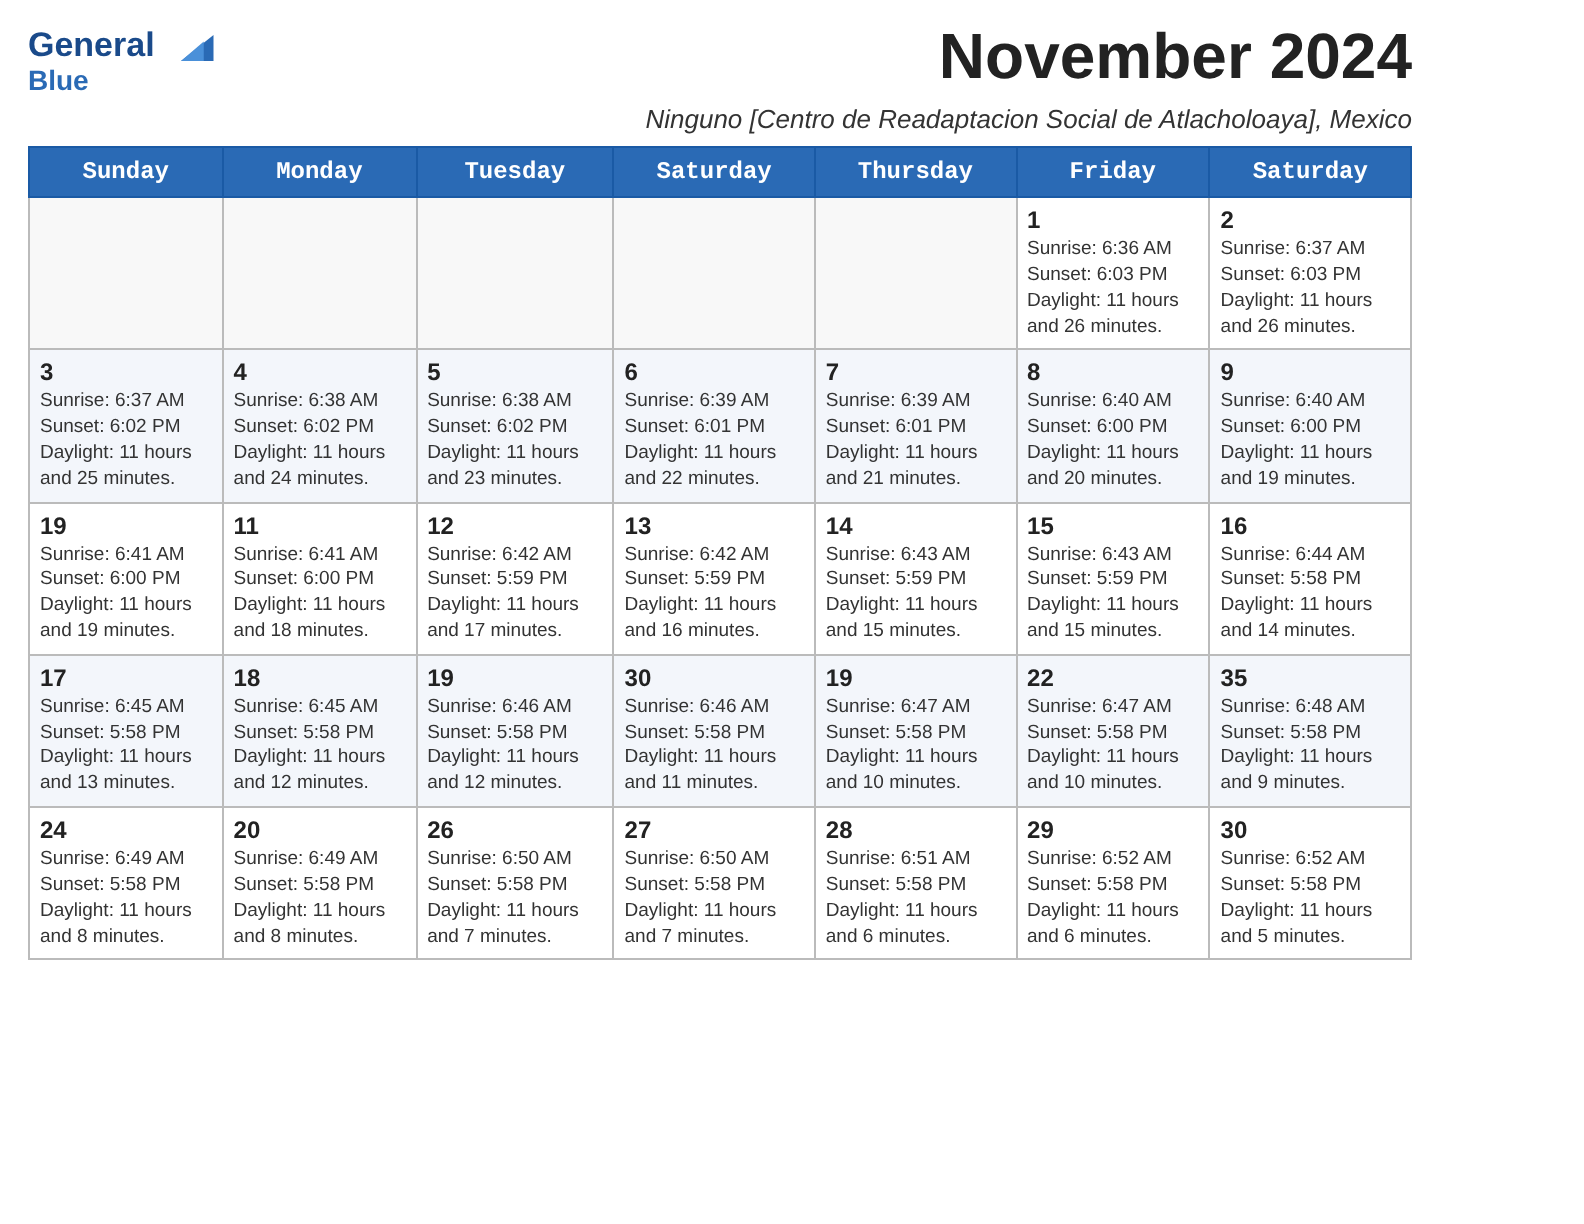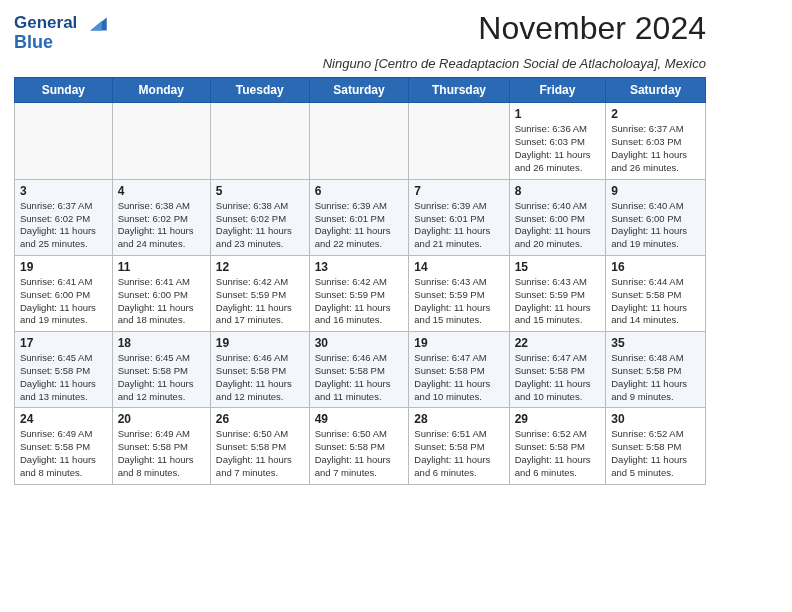--- a/index.html
+++ b/index.html
@@ -26,21 +26,21 @@
       align-items: center;
       margin-top: 4px;
     }
     .logo-icon {
       width: 28px;
       height: 28px;
       margin-left: 2px;
     }
     .month-title {
       font-size: 32px;
-      font-weight: normal;
+      font-weight: bold;
       color: #222;
       text-align: right;
       flex: 1;
       padding-right: 0;
     }
     .subtitle {
       text-align: right;
       font-size: 13px;
       color: #333;
       margin-bottom: 6px;
@@ -52,20 +52,21 @@
       border: 1px solid #bbb;
     }
     .calendar thead tr th {
       background: #2a6ab5;
       color: #fff;
       font-size: 12px;
       font-weight: bold;
       padding: 5px 4px;
       border: 1px solid #1a5aa5;
       text-align: center;
+      font-family: Liberation Mono, monospace;
     }
     .calendar tbody tr td {
       vertical-align: top;
       border: 1px solid #bbb;
       padding: 4px 5px;
       width: 113px;
       min-height: 80px;
       font-size: 10px;
       color: #333;
       background: #fff;
@@ -100,21 +101,21 @@
     <div class="logo">
       <div>
         <div style="display:flex;align-items:center;">
           <div>
             <div style="font-size:17px;font-weight:bold;color:#1a4a8a;line-height:1.1;">General
               <svg class="logo-icon" viewBox="0 0 32 20" style="display:inline-block;vertical-align:middle;width:26px;height:18px;">
                 <polygon points="8,18 28,2 28,18" fill="#2a6ab5"></polygon>
                 <polygon points="8,18 22,6 22,18" fill="#4a90d9"></polygon>
               </svg>
             </div>
-            <div style="font-size:18px;font-weight:bold;color:#2a6ab5;line-height:1.1;">Blue</div>
+            <div style="font-size:14px;font-weight:bold;color:#2a6ab5;line-height:1.1;">Blue</div>
           </div>
         </div>
       </div>
     </div>
     <div class="month-title">November 2024</div>
   </div>
   <div class="subtitle">Ninguno [Centro de Readaptacion Social de Atlacholoaya], Mexico</div>
 
   <table class="calendar">
     <thead>
@@ -241,21 +242,21 @@
           </td>
           <td>
             <span class="day-num">20</span>
             <div class="day-info">Sunrise: 6:49 AM<br>Sunset: 5:58 PM<br>Daylight: 11 hours and 8 minutes.</div>
           </td>
           <td>
             <span class="day-num">26</span>
             <div class="day-info">Sunrise: 6:50 AM<br>Sunset: 5:58 PM<br>Daylight: 11 hours and 7 minutes.</div>
           </td>
           <td>
-            <span class="day-num">49</span>
+            <span class="day-num">27</span>
             <div class="day-info">Sunrise: 6:50 AM<br>Sunset: 5:58 PM<br>Daylight: 11 hours and 7 minutes.</div>
           </td>
           <td>
             <span class="day-num">28</span>
             <div class="day-info">Sunrise: 6:51 AM<br>Sunset: 5:58 PM<br>Daylight: 11 hours and 6 minutes.</div>
           </td>
           <td>
             <span class="day-num">29</span>
             <div class="day-info">Sunrise: 6:52 AM<br>Sunset: 5:58 PM<br>Daylight: 11 hours and 6 minutes.</div>
           </td>

